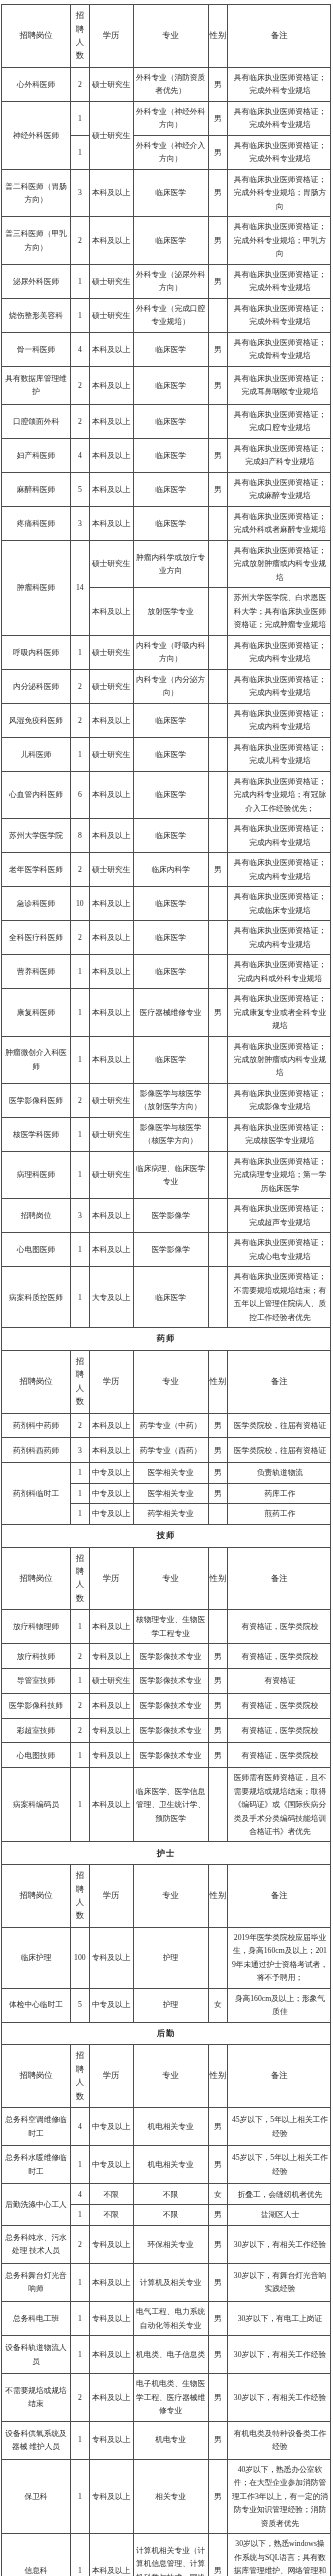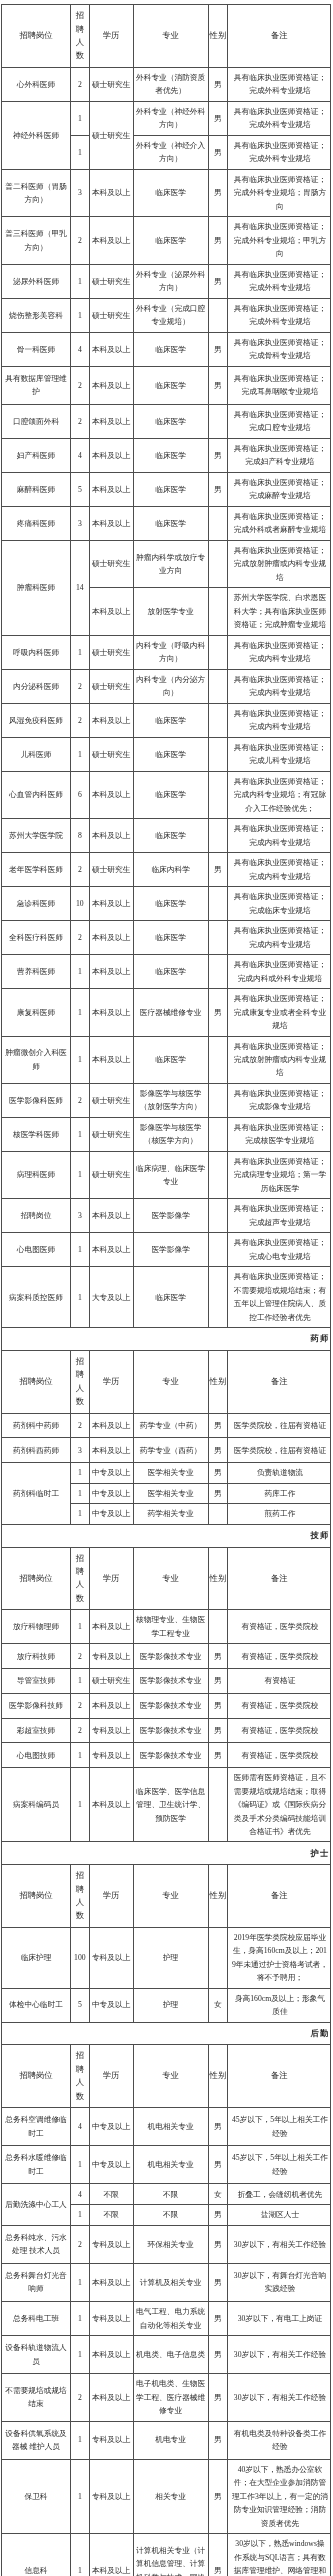--- a/index.html
+++ b/index.html
@@ -2,21 +2,21 @@
 <html style="font-size:8.3px"><head>
 <meta charset="utf-8">
 <style>
   html,body{margin:0;padding:0;background:#ffffff;}
   body{width:333px;font-family:"Liberation Serif","DejaVu Serif",serif;color:#2b2b2b;}
   .page{width:333px;padding-top:4.1px;}
   .top-title{text-align:center;font-size:8.8px;font-weight:bold;letter-spacing:0.5px;padding:1px 0 3.1px 0;}
   table.recruit{border-collapse:collapse;table-layout:fixed;width:330px;margin-left:1px;}
   td{border:0.8px solid #4d4d4d;font-size:7.7px;line-height:13.4px;padding:3.1px 2.1px;text-align:center;vertical-align:middle;word-break:break-all;}
   td.hdr{font-weight:normal;font-size:8.3px;padding:4.1px 1px;}
-  td.sec{font-weight:bold;font-size:8.3px;padding:4.1px 1px;letter-spacing:1px;text-align:right;}
+  td.sec{font-weight:bold;font-size:8.3px;padding:4.1px 1px;letter-spacing:1px;}
   td.remark{text-align:center;padding-left:3.6px;}
   td.pos{padding:5.2px 1px;}
 </style>
 </head>
 <body>
 
 <div class="page">
   <table class="recruit">
     <colgroup>
         <col style="width: 69px;">

